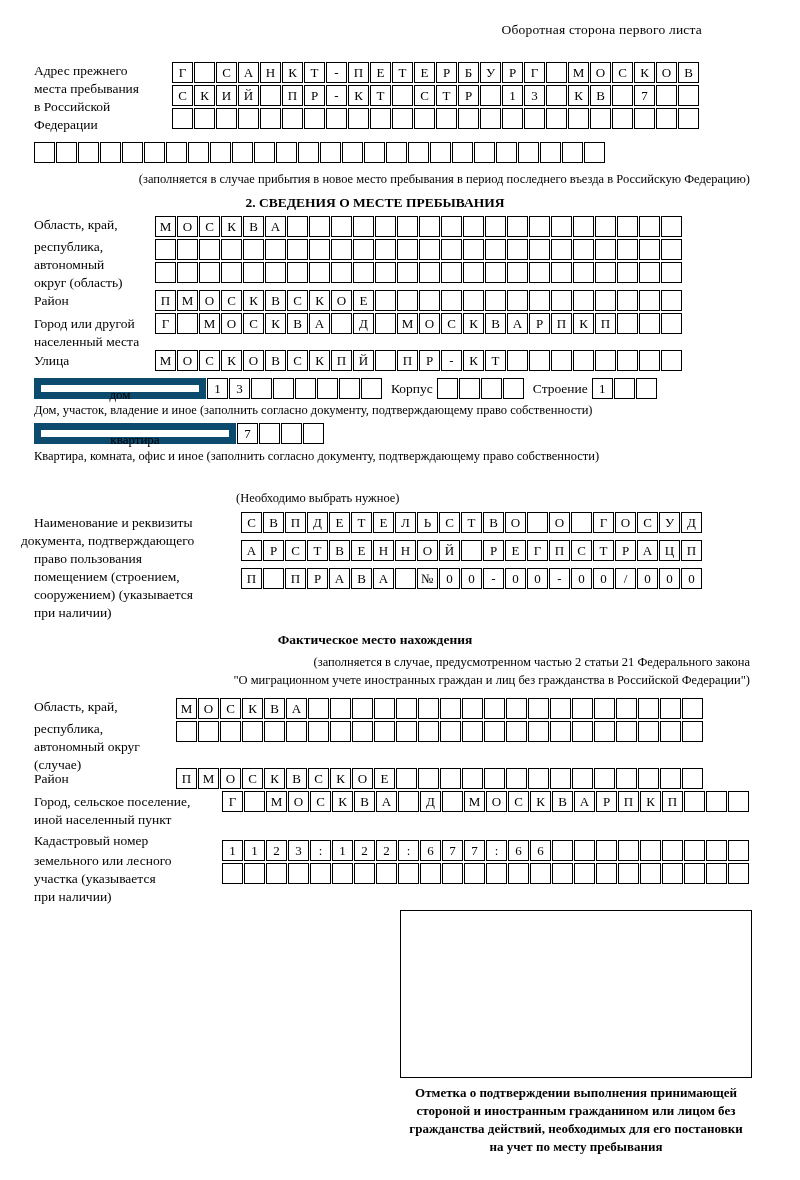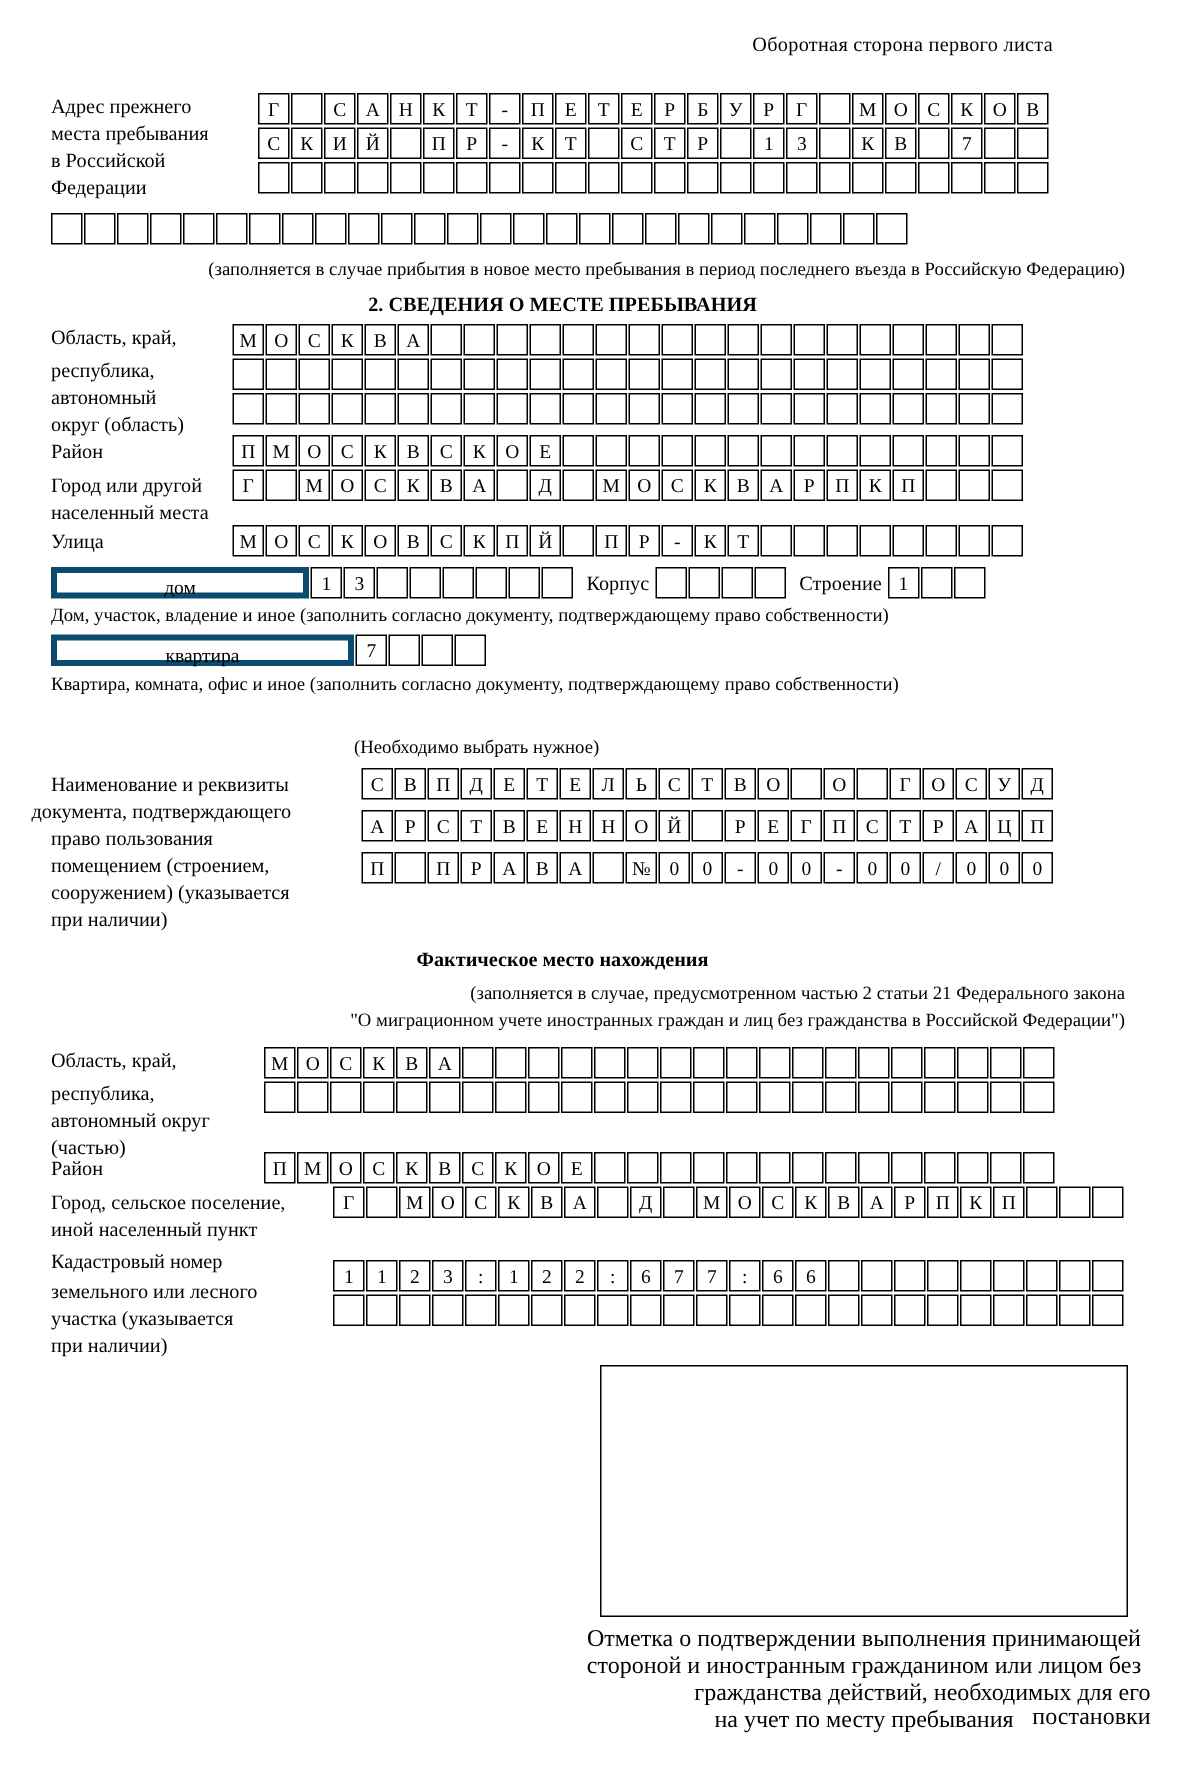--- a/index.html
+++ b/index.html
@@ -58,21 +58,21 @@
     border: 1px solid #000;
     margin-right: 1px;
     box-sizing: border-box;
     font-size: 13px;
     line-height: 19px;
     text-align: center;
     font-family: "Liberation Serif", serif;
     background: #fff;
   }
   .wide-label-box {
-    border: 4px solid #0c4a6e;
+    border: 7px solid #0c4a6e;
     box-sizing: border-box;
     height: 21px;
     font-size: 13px;
     line-height: 19px;
     text-align: center;
     margin-right: 1px;
   }
   .inline-text {
     font-size: 13.5px;
     line-height: 21px;
@@ -91,22 +91,23 @@
     font-weight: bold;
   }
   .bigbox {
     position: absolute;
     border: 1px solid #000;
     box-sizing: border-box;
   }
   .caption {
     position: absolute;
     text-align: center;
-    font-size: 16px;
+    font-size: 13px;
     line-height: 16px;
+    font-weight: bold;
   }
 </style>
 </head>
 <body>
 
 <div class="page">
 
   <div class="hdr-right">Оборотная сторона первого листа</div>
 
   <div class="lbl" style="left:34px; top:62px;">Адрес прежнего</div>
@@ -514,21 +515,21 @@
       <div class="cell">0</div>
     </div>
 
   <div class="sect-title" style="top:632px;">Фактическое место нахождения</div>
   <div class="center-note" style="top:655px;">(заполняется в случае, предусмотренном частью 2 статьи 21 Федерального закона</div>
   <div class="center-note" style="top:673px;">"О миграционном учете иностранных граждан и лиц без гражданства в Российской Федерации")</div>
 
   <div class="lbl" style="left:34px; top:698px;">Область, край,</div>
   <div class="lbl" style="left:34px; top:720px;">республика,</div>
   <div class="lbl" style="left:34px; top:738px;">автономный округ</div>
-  <div class="lbl" style="left:34px; top:756px;">(частью)</div>
+  <div class="lbl" style="left:34px; top:756px;">(случае)</div>
 
   <div class="row" id="s3-region-0" style="left:176px; top:698px;">
       <div class="cell">М</div>
       <div class="cell">О</div>
       <div class="cell">С</div>
       <div class="cell">К</div>
       <div class="cell">В</div>
       <div class="cell">А</div>
       <div class="cell"></div>
       <div class="cell"></div>
@@ -687,16 +688,16 @@
       <div class="cell"></div>
       <div class="cell"></div>
       <div class="cell"></div>
       <div class="cell"></div>
       <div class="cell"></div>
     </div>
 
   <div class="bigbox" style="left:400px; top:910px; width:352px; height:168px;"></div>
   <div class="caption" style="left:385px; top:1085px; width:382px;">Отметка о подтверждении выполнения принимающей</div>
   <div class="caption" style="left:385px; top:1103px; width:382px;">стороной и иностранным гражданином или лицом без</div>
-  <div class="caption" style="left:385px; top:1121px; width:382px;text-align:right;">гражданства действий, необходимых для его постановки</div>
+  <div class="caption" style="left:385px; top:1121px; width:382px;">гражданства действий, необходимых для его постановки</div>
   <div class="caption" style="left:385px; top:1139px; width:382px;">на учет по месту пребывания</div>
 
 </div>
 
 </body></html>

